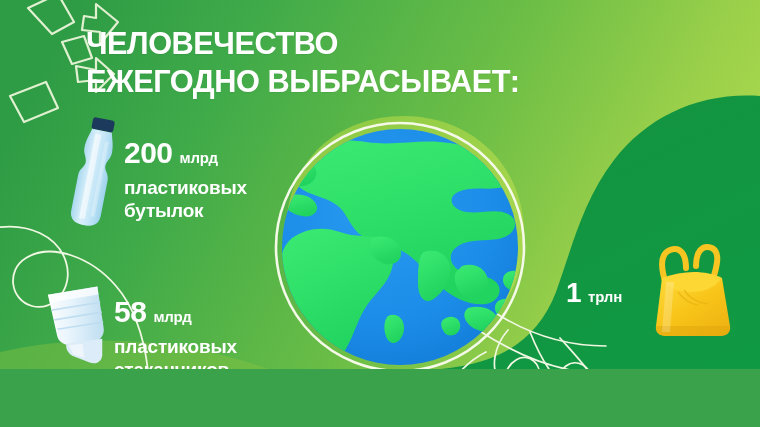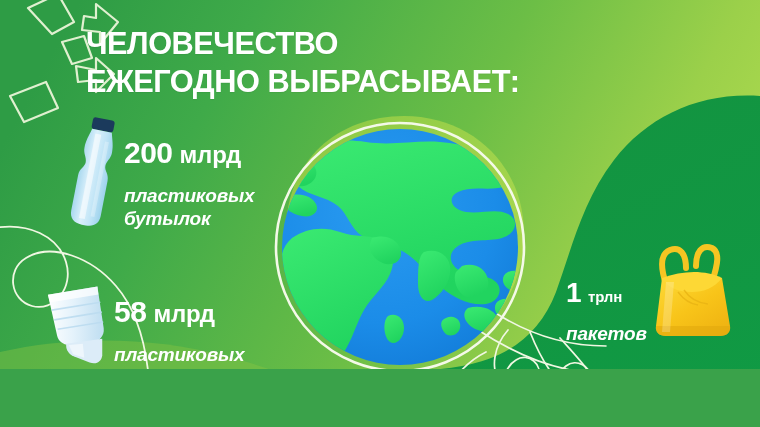--- a/index.html
+++ b/index.html
@@ -33,24 +33,24 @@
   .headline .l2{display:block;}
 
   
   .stat{position:absolute;color:#fff;}
   .stat .top{
     display:flex;align-items:baseline;gap:7px;
     font-weight:bold;line-height:1;
     white-space:nowrap;
   }
   .stat .num{font-size:30px;letter-spacing:-0.5px;}
-  .stat .unit{font-size:24px;letter-spacing:-0.2px;}
+  .stat .unit{font-size:15px;letter-spacing:-0.2px;}
   .stat .desc{
     font-weight:bold;font-size:19px;line-height:23px;
-    letter-spacing:-0.2px;margin-top:16px;white-space:pre-line;font-style:italic;
+    letter-spacing:-0.2px;margin-top:8px;white-space:pre-line;
   }
 
   #stat-bottles{left:124px;top:138px;}
   #stat-cups{left:114px;top:297px;}
   #stat-bags{left:566px;top:279px;}
   #stat-bags .num{font-size:28px;}
   #stat-bags .unit{font-size:15px;}
   #stat-bags .desc{font-size:19px;line-height:22px;}
 </style>
 </head>
@@ -283,16 +283,15 @@
     </div>
     <div class="desc">пластиковых
 стаканчиков</div>
   </div>
 
   <div class="stat" id="stat-bags">
     <div class="top">
       <span class="num">1</span>
       <span class="unit">трлн</span>
     </div>
-    <div class="desc">пакетов</div>
   </div>
 
 </div>
 
 </body></html>

